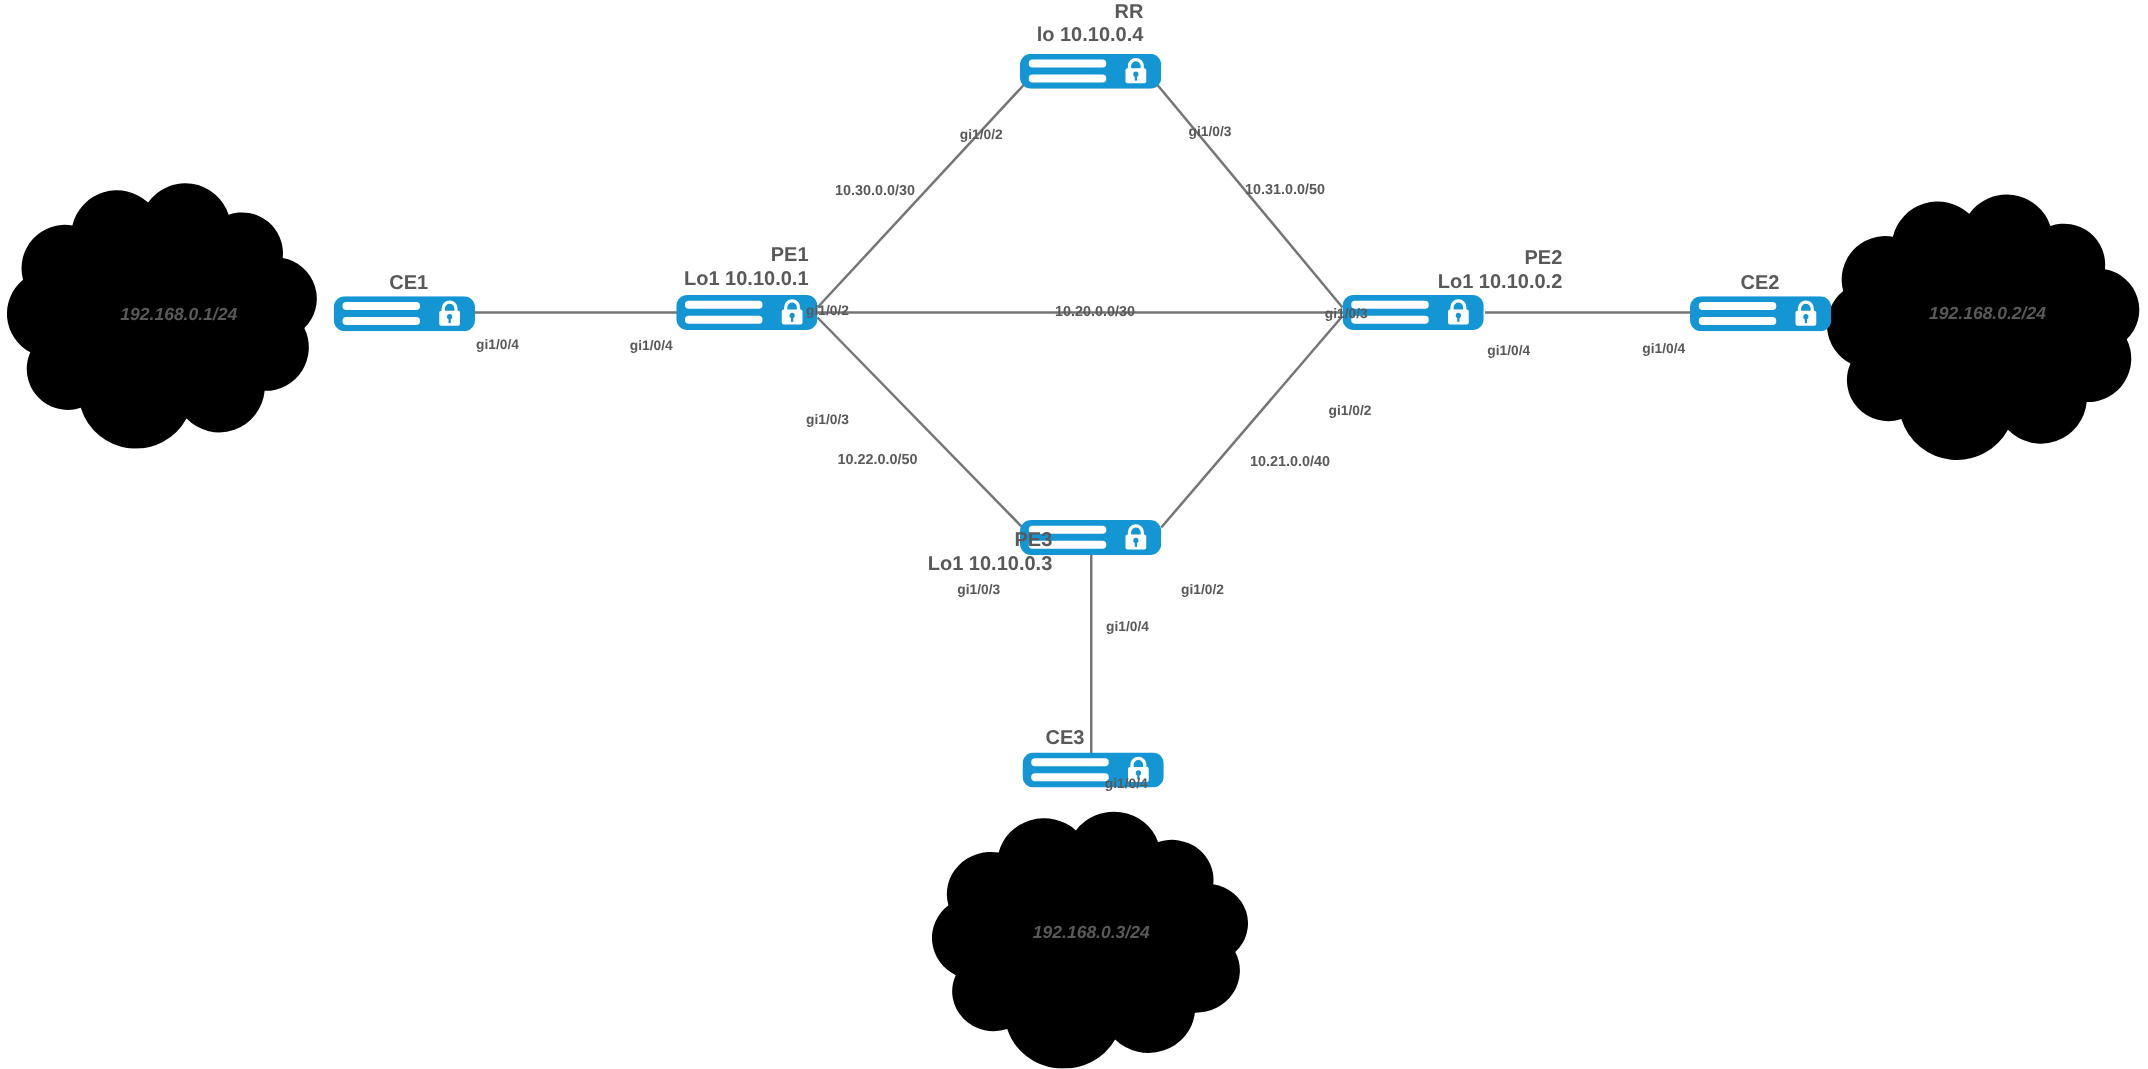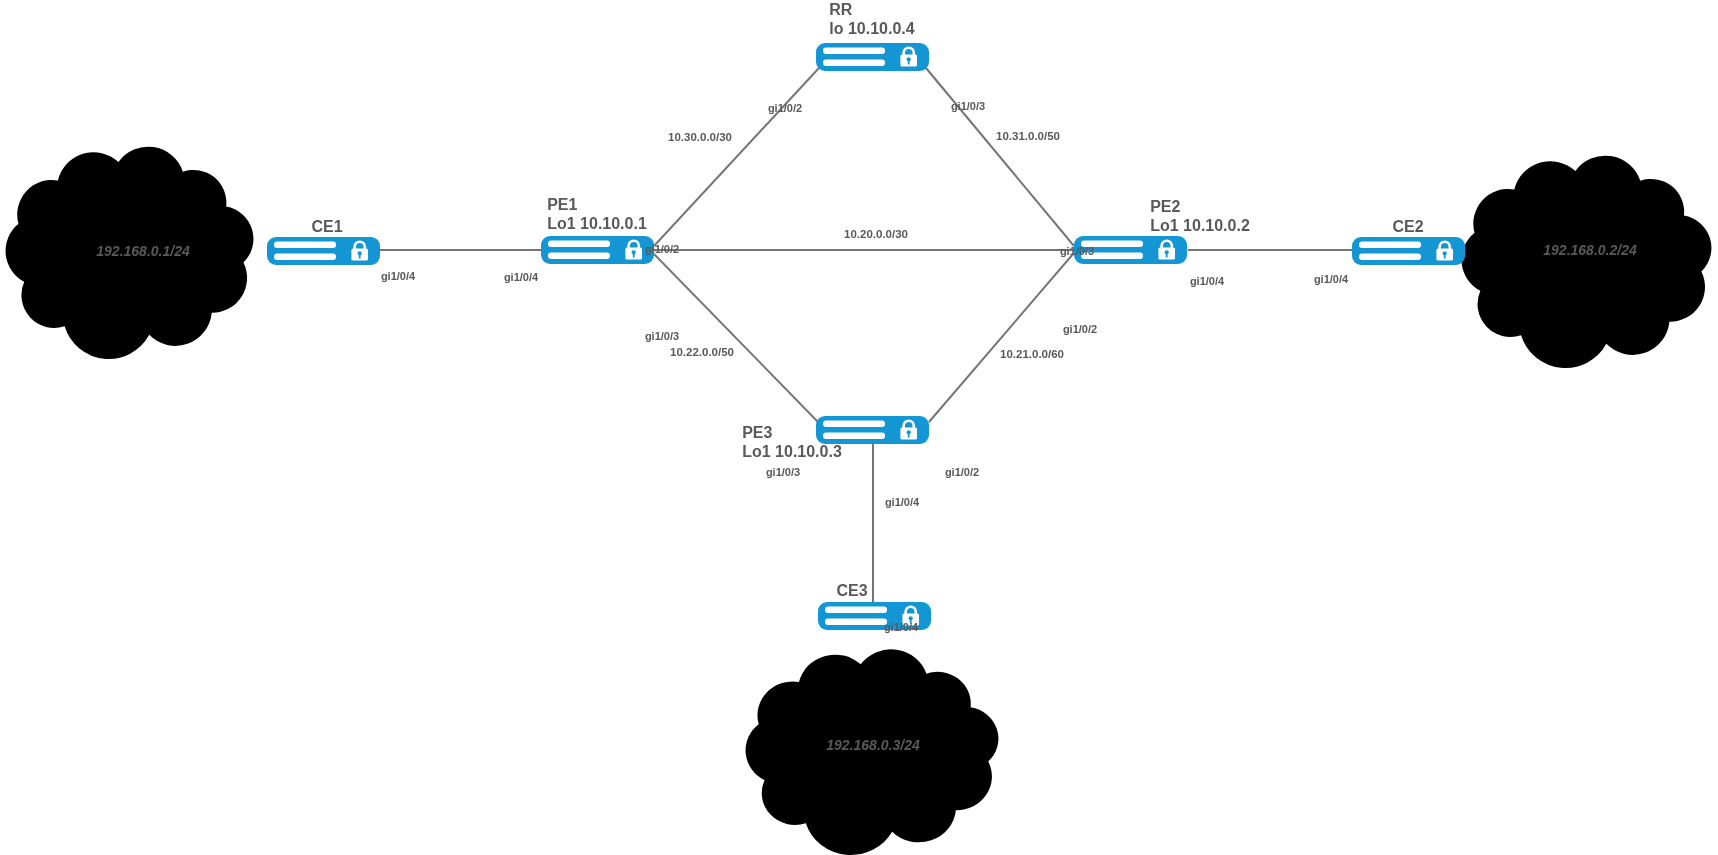--- a/index.html
+++ b/index.html
@@ -15,25 +15,25 @@
   }
   #links{position:absolute;left:0;top:0;z-index:1;}
   #links line{stroke:var(--link);stroke-width:2;}
   .cloud{position:absolute;z-index:2;}
   .router{position:absolute;width:113px;height:28px;z-index:3;}
   .lbl{
     position:absolute;z-index:4;transform:translate(-50%,-50%);
     font-weight:bold;color:var(--text);white-space:nowrap;
   }
   .if{font-size:11px;margin-top:44px;}
-  .net{font-size:11.5px;}
+  .net{font-size:11.5px;margin-top:16px;}
   .cloudlbl{font-size:14px;font-style:italic;}
   .nodelbl{
     position:absolute;z-index:4;transform:translateX(-50%);
-    text-align:left;line-height:19px;font-size:16px;font-weight:bold;
+    text-align:right;line-height:19px;font-size:16px;font-weight:bold;
     color:var(--text);white-space:nowrap;
   }
 </style>
 </head>
 <body>
 
 <svg width="0" height="0" style="position:absolute" aria-hidden="true">
   <defs>
     <symbol id="router-sym" viewBox="0 0 113 28">
       <rect x="0" y="0" width="113" height="28" rx="9" fill="var(--router)"></rect>
@@ -157,15 +157,15 @@
   <span class="lbl if" style="left:962px;top:428px">gi1/0/2</span>
   <span class="lbl if" style="left:902px;top:458px">gi1/0/4</span>
   <span class="lbl if" style="left:398px;top:232px">gi1/0/4</span>
   <span class="lbl if" style="left:1331px;top:235px">gi1/0/4</span>
   <span class="lbl if" style="left:901px;top:583px">gi1/0/4</span>
 
   <span class="lbl net" style="left:700px;top:137px">10.30.0.0/30</span>
   <span class="lbl net" style="left:1028px;top:136px">10.31.0.0/50</span>
   <span class="lbl net" style="left:876px;top:234px">10.20.0.0/30</span>
   <span class="lbl net" style="left:702px;top:352px">10.22.0.0/50</span>
-  <span class="lbl net" style="left:1032px;top:354px">10.21.0.0/60</span>
+  <span class="lbl net" style="left:1032px;top:354px">10.21.0.0/40</span>
 
 </div>
 
 </body></html>

